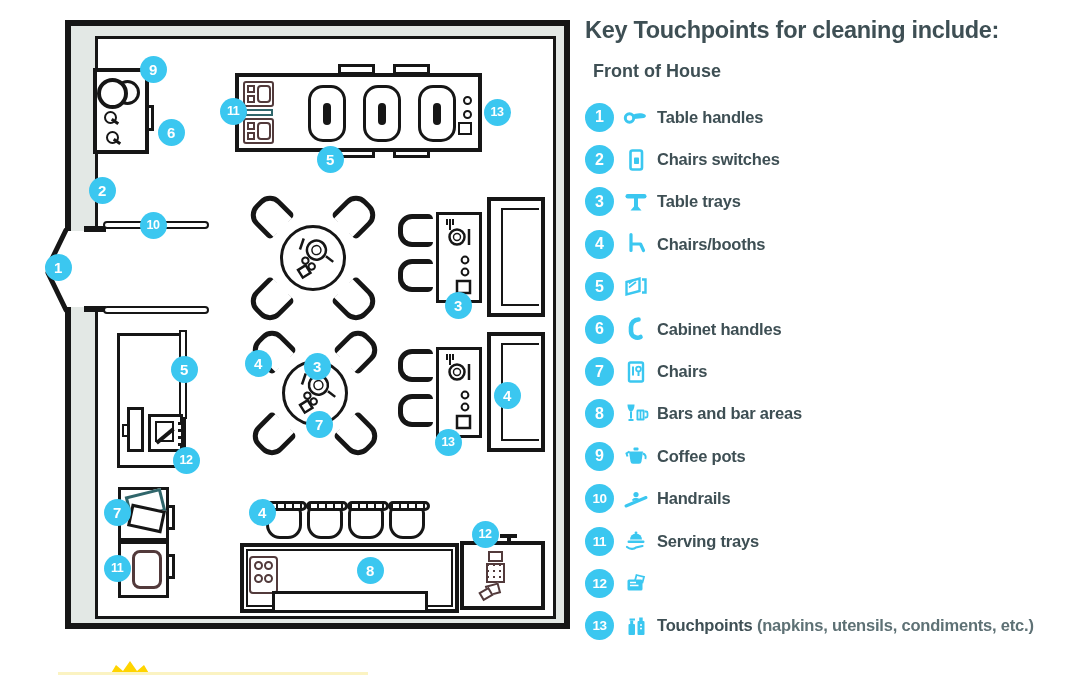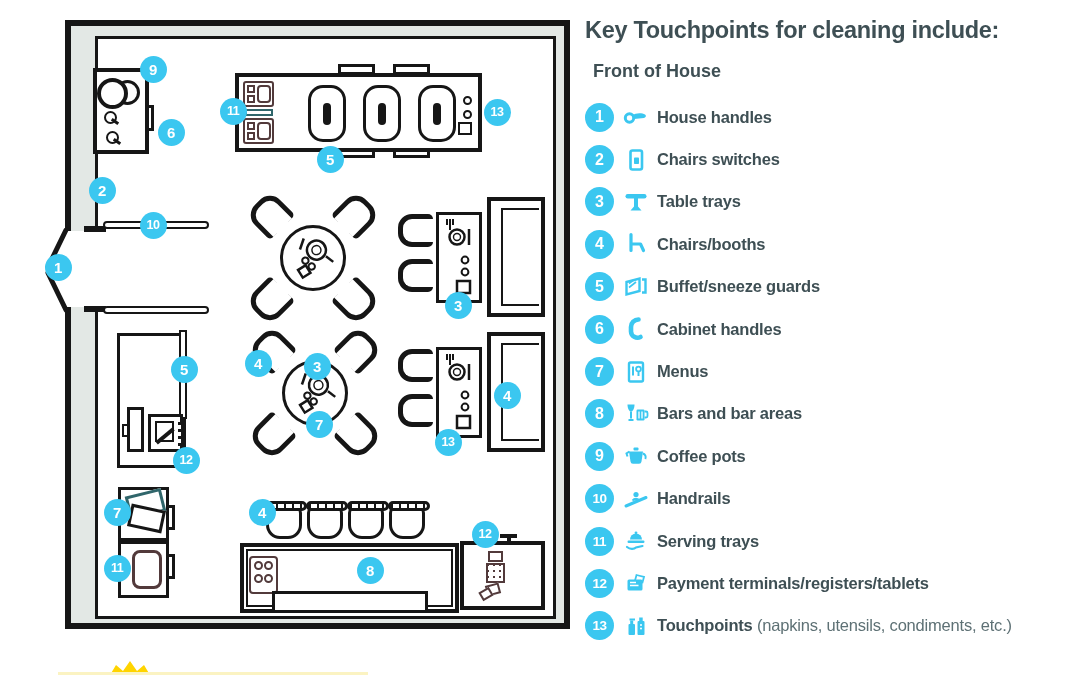--- a/index.html
+++ b/index.html
@@ -33,21 +33,21 @@
   .ltitle{position:absolute;left:585px;top:17px;width:492px;font-size:23.5px;font-weight:bold;
           color:#3E4F54;letter-spacing:-0.3px;}
   .lsub{position:absolute;left:593px;top:61px;font-size:18px;font-weight:bold;color:#3E4F54;}
   .lrows{position:absolute;left:585px;top:96px;width:495px;}
   .lrow{height:42.4px;display:flex;align-items:center;}
   .bubble{flex:0 0 29px;width:29px;height:29px;border-radius:50%;background:#3BC7F0;color:#fff;
           font-weight:bold;font-size:16px;display:flex;align-items:center;justify-content:center;}
   .bubble.m2{font-size:13.5px;letter-spacing:-0.5px;}
   .licon{flex:0 0 30px;margin-left:7px;display:flex;align-items:center;justify-content:center;}
   .llabel{margin-left:6px;font-size:16.5px;font-weight:bold;color:#3E4F54;letter-spacing:-0.2px;white-space:nowrap;}
-  .lsuffix{font-weight:normal;color:#5E7175;}
+  .lsuffix{font-weight:bold;color:#5E7175;}
 </style>
 </head>
 <body>
 
 <div class="stage">
 
   <div>
 
     <div class="abs" style="left:65px;top:20px;width:505px;height:609px;background:#E3E8E5;border:6px solid #161616;"></div>
     <div class="abs ln" style="left:95px;top:36px;width:461px;height:583px;"></div>
@@ -262,21 +262,21 @@
     <div class="lrows">
 
       <div class="lrow">
         <div class="bubble">1</div>
         <div class="licon">
           <svg width="26" height="26">
               <circle cx="6.5" cy="14" r="4.2" fill="none" stroke="#3BC7F0" stroke-width="3"></circle>
           <path d="M9 11.5 C13 8.5 19 8.8 22 10.5 C23.5 11.4 23 13.6 21 13.9 L11 15 Z" fill="#3BC7F0"></path>
             </svg>
         </div>
-        <div class="llabel">House handles</div>
+        <div class="llabel">Table handles</div>
       </div>
 
       <div class="lrow">
         <div class="bubble">2</div>
         <div class="licon">
           <svg width="26" height="26">
               <rect x="7.5" y="3.5" width="11.5" height="19" rx="2" fill="none" stroke="#3BC7F0" stroke-width="2.6"></rect>
           <rect x="11" y="10.5" width="5" height="6.5" rx="0.8" fill="#3BC7F0"></rect>
             </svg>
         </div>
@@ -307,21 +307,20 @@
 
       <div class="lrow">
         <div class="bubble">5</div>
         <div class="licon">
           <svg width="26" height="26">
               <path d="M3.5 8 L16.5 4.5 V17 L3.5 20.5 Z" fill="none" stroke="#3BC7F0" stroke-width="2.4"></path>
           <path d="M6 9.5 L10 6.5 M6 13.5 L13 8" stroke="#3BC7F0" stroke-width="1.6"></path>
           <path d="M19 5.5 H22.5 V18.5 H19" fill="none" stroke="#3BC7F0" stroke-width="2.4"></path>
             </svg>
         </div>
-        <div class="llabel">Buffet/sneeze guards</div>
       </div>
 
       <div class="lrow">
         <div class="bubble">6</div>
         <div class="licon">
           <svg width="26" height="26">
               <path d="M15.5 3.5 a7.5 7.5 0 0 0 -7.5 7.5 v4.5 a6.5 6.5 0 0 0 9.5 5.5" fill="none" stroke="#3BC7F0" stroke-width="4.6" stroke-linecap="round"></path>
             </svg>
         </div>
         <div class="llabel">Cabinet handles</div>
@@ -330,21 +329,21 @@
       <div class="lrow">
         <div class="bubble">7</div>
         <div class="licon">
           <svg width="26" height="26">
               <rect x="6" y="3.5" width="14" height="19" rx="1.5" fill="none" stroke="#3BC7F0" stroke-width="2.4"></rect>
           <path d="M10 7.5 V16.5" stroke="#3BC7F0" stroke-width="2"></path>
           <circle cx="15.5" cy="10" r="2.4" fill="none" stroke="#3BC7F0" stroke-width="1.8"></circle>
           <path d="M15.5 12.5 V17" stroke="#3BC7F0" stroke-width="2"></path>
             </svg>
         </div>
-        <div class="llabel">Menus</div>
+        <div class="llabel">Chairs</div>
       </div>
 
       <div class="lrow">
         <div class="bubble">8</div>
         <div class="licon">
           <svg width="26" height="26">
               <path d="M4.5 3.5 h7 c0 4.5 -2 7 -3.5 7.5 c-1.5 -0.5 -3.5 -3 -3.5 -7.5 z" fill="#3BC7F0"></path>
           <path d="M8 11 v6.5 M5.5 19 h5" stroke="#3BC7F0" stroke-width="2"></path>
           <rect x="13.5" y="8.5" width="8" height="11" rx="1.2" fill="#3BC7F0"></rect>
           <path d="M21.5 10.5 h1.5 a1.5 1.5 0 0 1 1.5 1.5 v3 a1.5 1.5 0 0 1 -1.5 1.5 h-1.5" fill="none" stroke="#3BC7F0" stroke-width="1.8"></path>
@@ -394,21 +393,20 @@
 
       <div class="lrow">
         <div class="bubble m2">12</div>
         <div class="licon">
           <svg width="26" height="26">
               <path d="M13.5 5 l7.5 2 -1.5 5.5 -7.5 -2 z" fill="none" stroke="#3BC7F0" stroke-width="1.8"></path>
           <rect x="4.5" y="9.5" width="15" height="11" rx="1.5" fill="#3BC7F0"></rect>
           <path d="M7 12.5 h6 M7 15.5 h8.5" stroke="#fff" stroke-width="1.4"></path>
             </svg>
         </div>
-        <div class="llabel">Payment terminals/registers/tablets</div>
       </div>
 
       <div class="lrow">
         <div class="bubble m2">13</div>
         <div class="licon">
           <svg width="26" height="26">
               <rect x="5.5" y="11" width="6.5" height="11" rx="1" fill="#3BC7F0"></rect>
           <rect x="7.2" y="7.5" width="3" height="4" fill="#3BC7F0"></rect>
           <path d="M6.5 5.5 h5.5 v2 h-5.5 z" fill="#3BC7F0"></path>
           <rect x="14.5" y="8" width="7" height="14" rx="1" fill="#3BC7F0"></rect>

